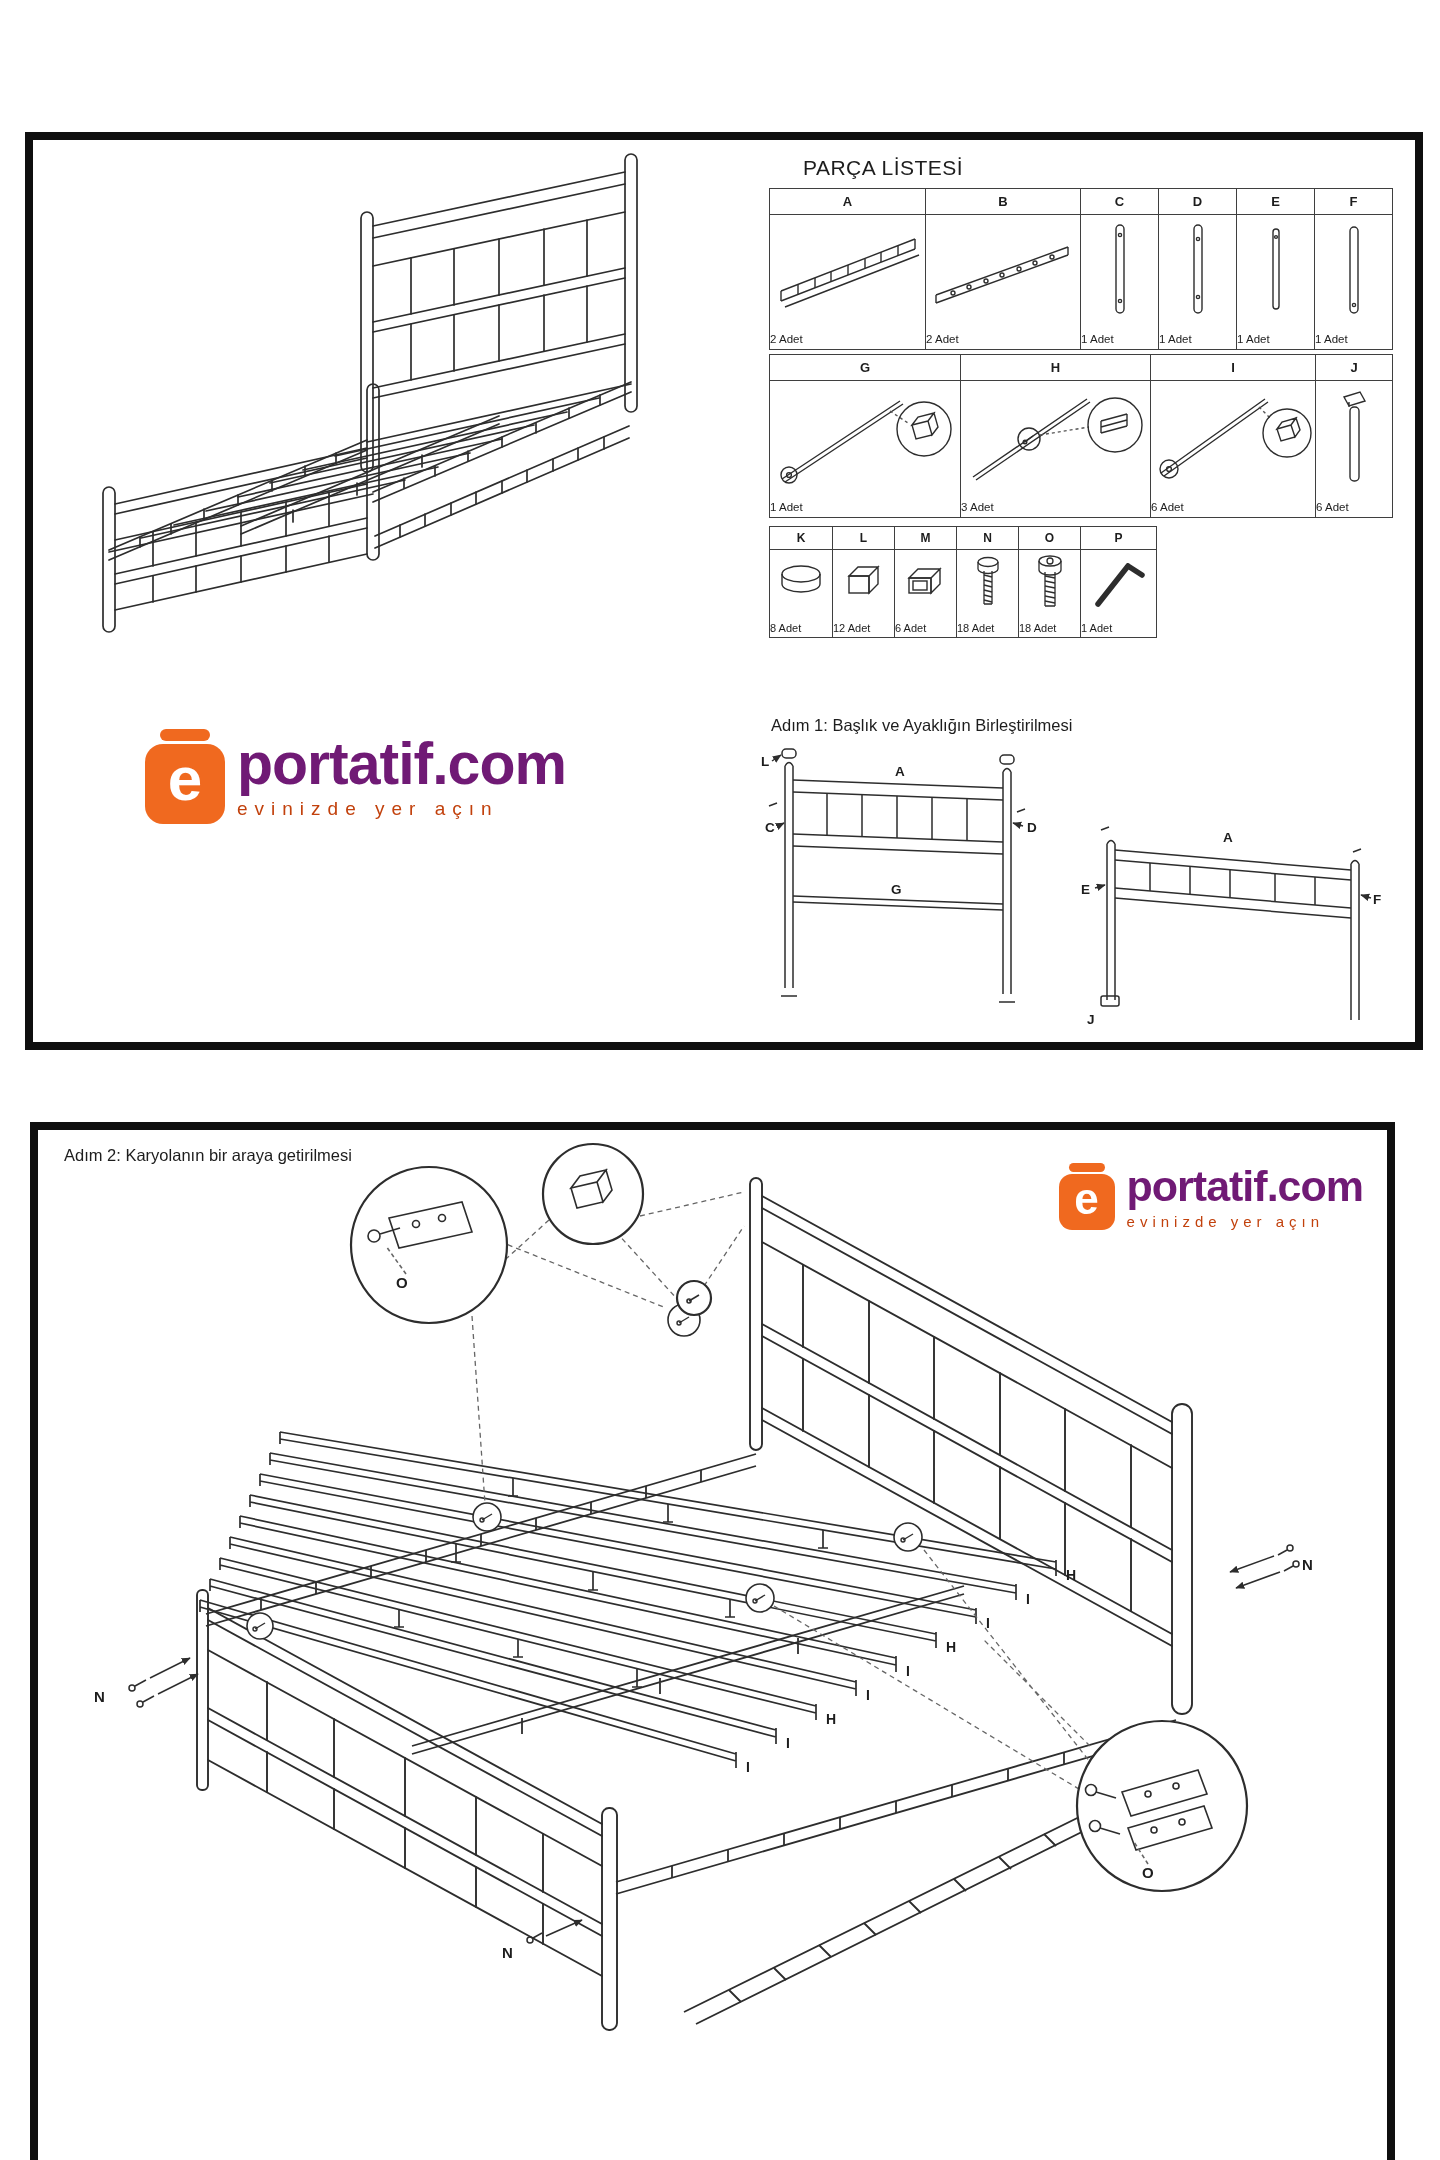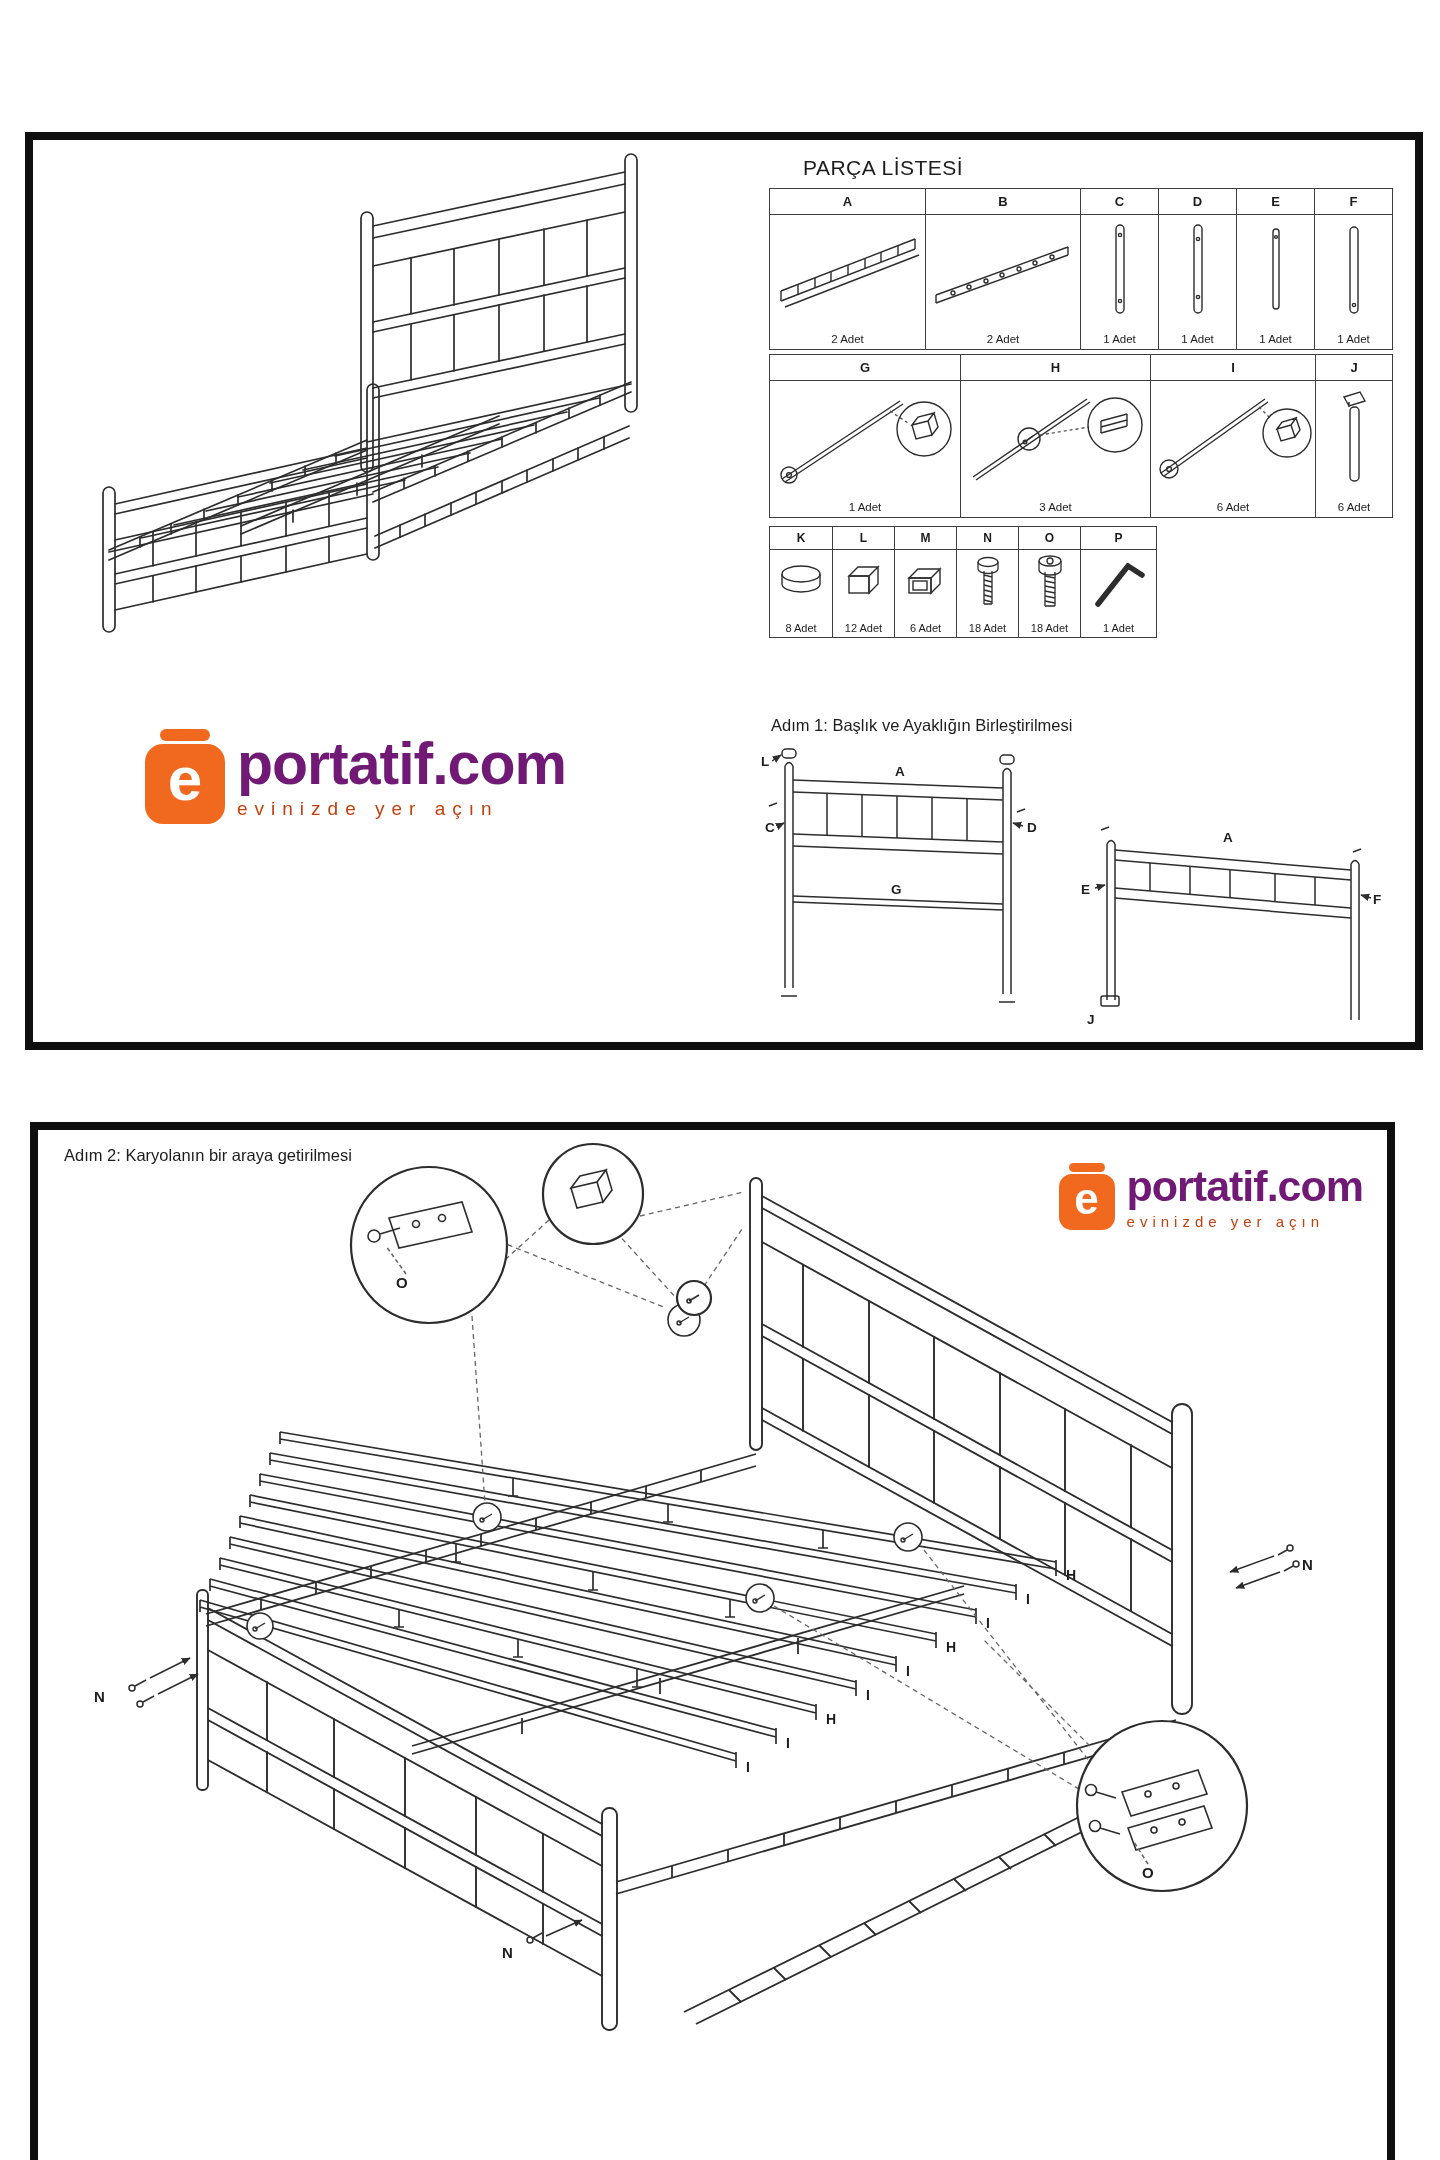--- a/index.html
+++ b/index.html
@@ -16,21 +16,21 @@
   .parts-title { position:absolute; left:740px; top:16px; font-size:21px; font-weight:normal; letter-spacing:.5px;margin-left:30px; }
   .ptable { position:absolute; display:flex; border:1.5px solid #3f3f3f; background:#fff; }
   .t1 { left:736px; top:48px;  height:162px; }
   .t2 { left:736px; top:214px; height:164px; }
   .t3 { left:736px; top:386px; height:112px; }
   .pcol { display:flex; flex-direction:column; }
   .pcol + .pcol { border-left:1.5px solid #3f3f3f; }
   .phead { height:26px; line-height:26px; text-align:center; font-size:13px; font-weight:bold; border-bottom:1.5px solid #3f3f3f; }
   .t3 .phead { height:23px; line-height:23px; font-size:12px; }
   .picon { flex:1; display:flex; align-items:center; justify-content:center; overflow:hidden; }
-  .pcount { height:18px; line-height:16px; text-align:center; font-size:11.5px;margin-top:7px; }
+  .pcount { height:18px; line-height:16px; font-size:11.5px;margin-top:7px; }
   .t3 .pcount { height:17px; font-size:11px; }
 
   .note { position:absolute; left:738px; top:510px; width:640px; font-size:16px; font-weight:bold; font-style:italic; line-height:1.4; }
   .step-title { position:absolute; font-size:16.5px; }
   .step1 { left:738px; top:576px; }
   .step2 { left:26px; top:16px; }
 
   
   .logo { position:absolute; display:flex; align-items:center; gap:12px; }
   .logo-icon { position:relative; background:#f0691f; border-radius:18px; width:80px; height:80px;

